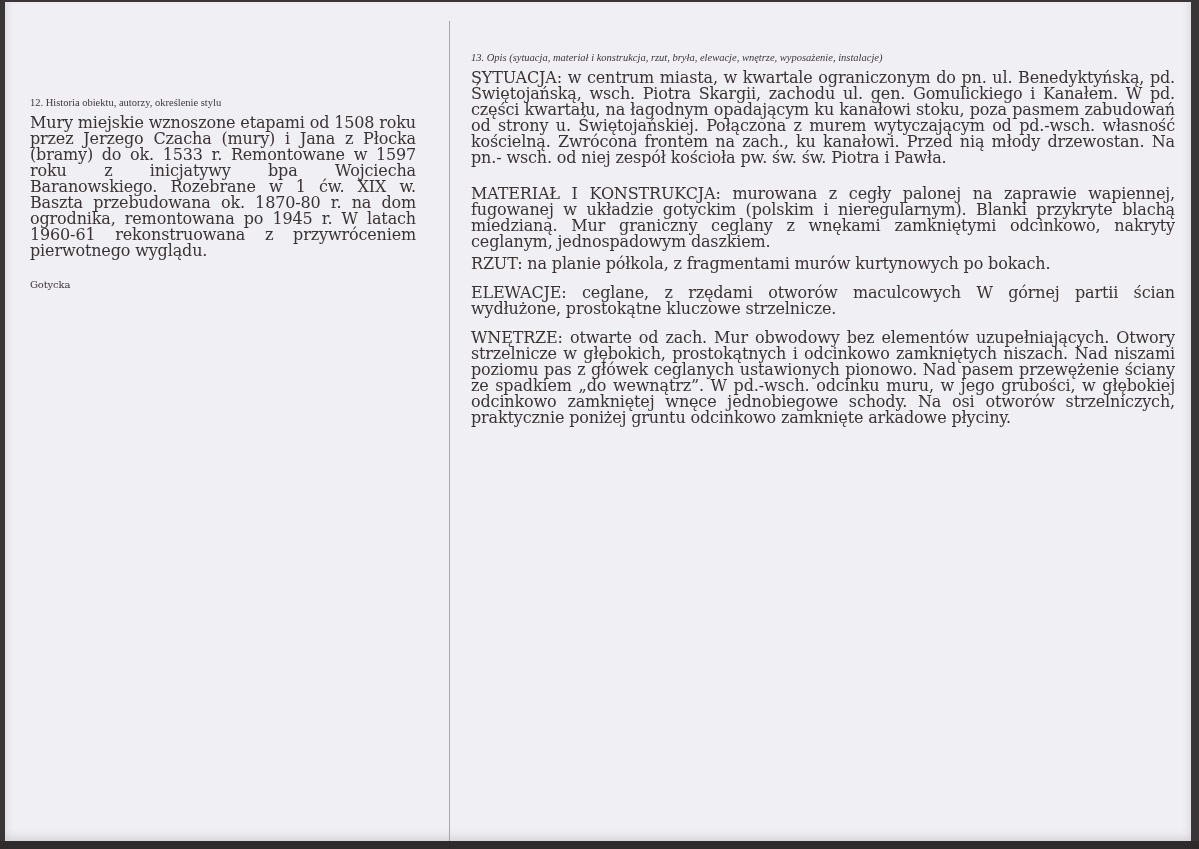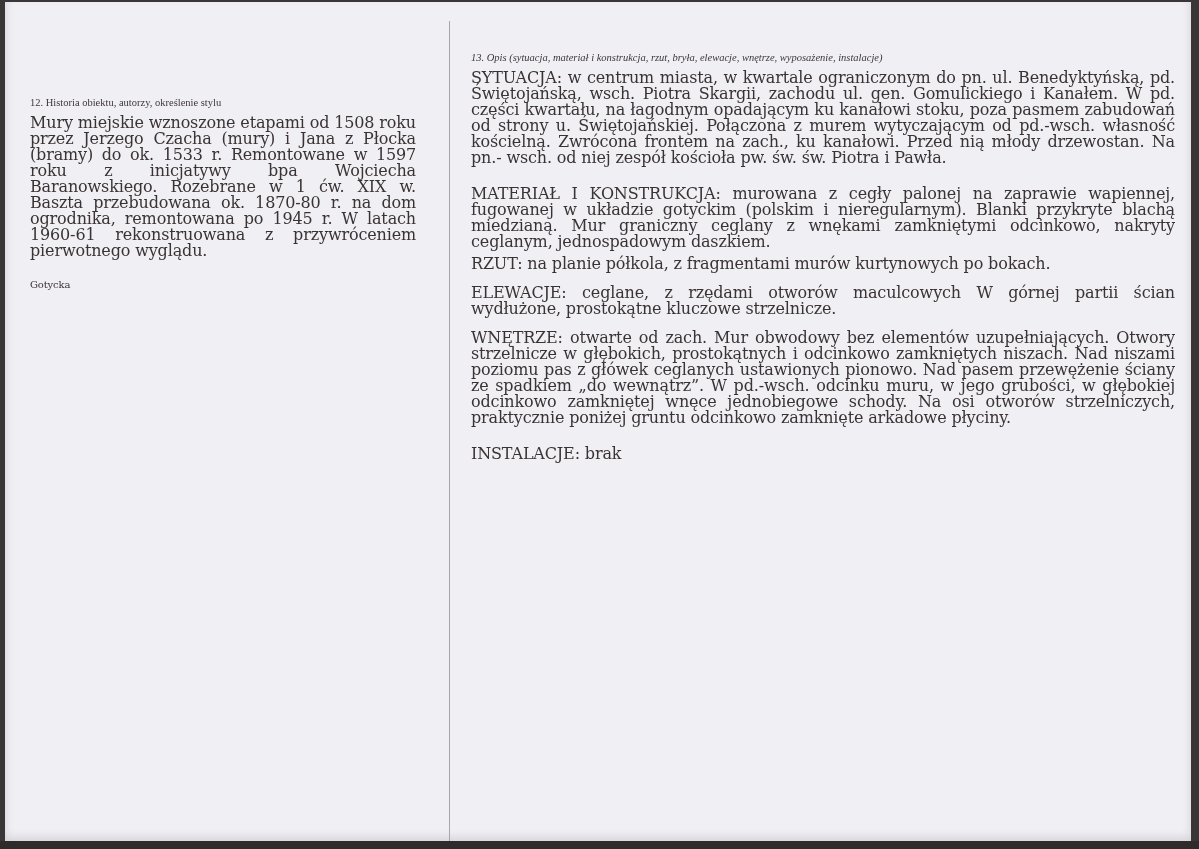--- a/index.html
+++ b/index.html
@@ -61,16 +61,15 @@
 
     <p class="para item second"><span class="item-title">MATERIAŁ I KONSTRUKCJA:</span><span> murowana z cegły palonej na zaprawie wapiennej, fugowanej w układzie gotyckim (polskim i nieregularnym). Blanki przykryte blachą miedzianą. Mur graniczny ceglany z wnękami zamkniętymi odcinkowo, nakryty ceglanym, jednospadowym daszkiem.</span></p>
 
     <p class="para item"><span class="item-title">RZUT</span><span>: na planie półkola, z fragmentami murów kurtynowych po bokach.</span></p>
 
 
     <p class="para item"><span class="item-title">ELEWACJE</span><span>: ceglane, z rzędami otworów maculcowych W górnej partii ścian wydłużone, prostokątne kluczowe strzelnicze.</span></p>
 
     <p class="para item first"><span class="item-title" style="white-space:pre">WNĘTRZE:</span><span>   otwarte od zach. Mur obwodowy bez elementów uzupełniających. Otwory strzelnicze w głębokich, prostokątnych i odcinkowo zamkniętych niszach. Nad niszami poziomu pas z główek ceglanych ustawionych pionowo. Nad pasem przewężenie ściany ze spadkiem „do wewnątrz”. W pd.-wsch. odcinku muru, w jego grubości, w głębokiej odcinkowo zamkniętej wnęce jednobiegowe schody. Na osi otworów strzelniczych, praktycznie poniżej gruntu odcinkowo zamknięte arkadowe płyciny.</span></p>
 
-    <p class="para item"><span class="item-title"></span><span>INSTALACJE: brak</span></p>
   </div>
 </div>
 <div class="bottom-shadow"></div>
 
 </body></html>

